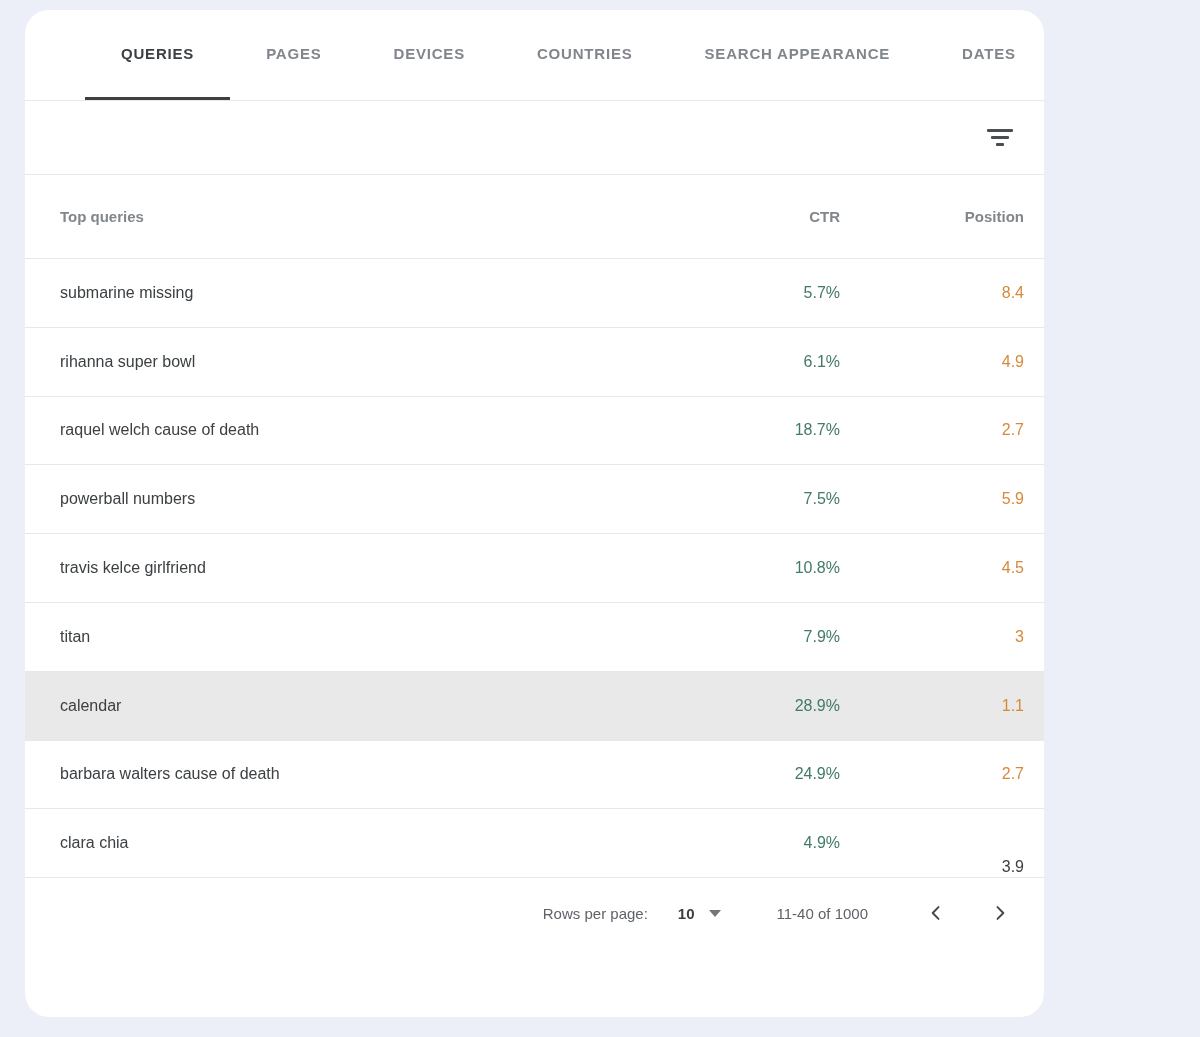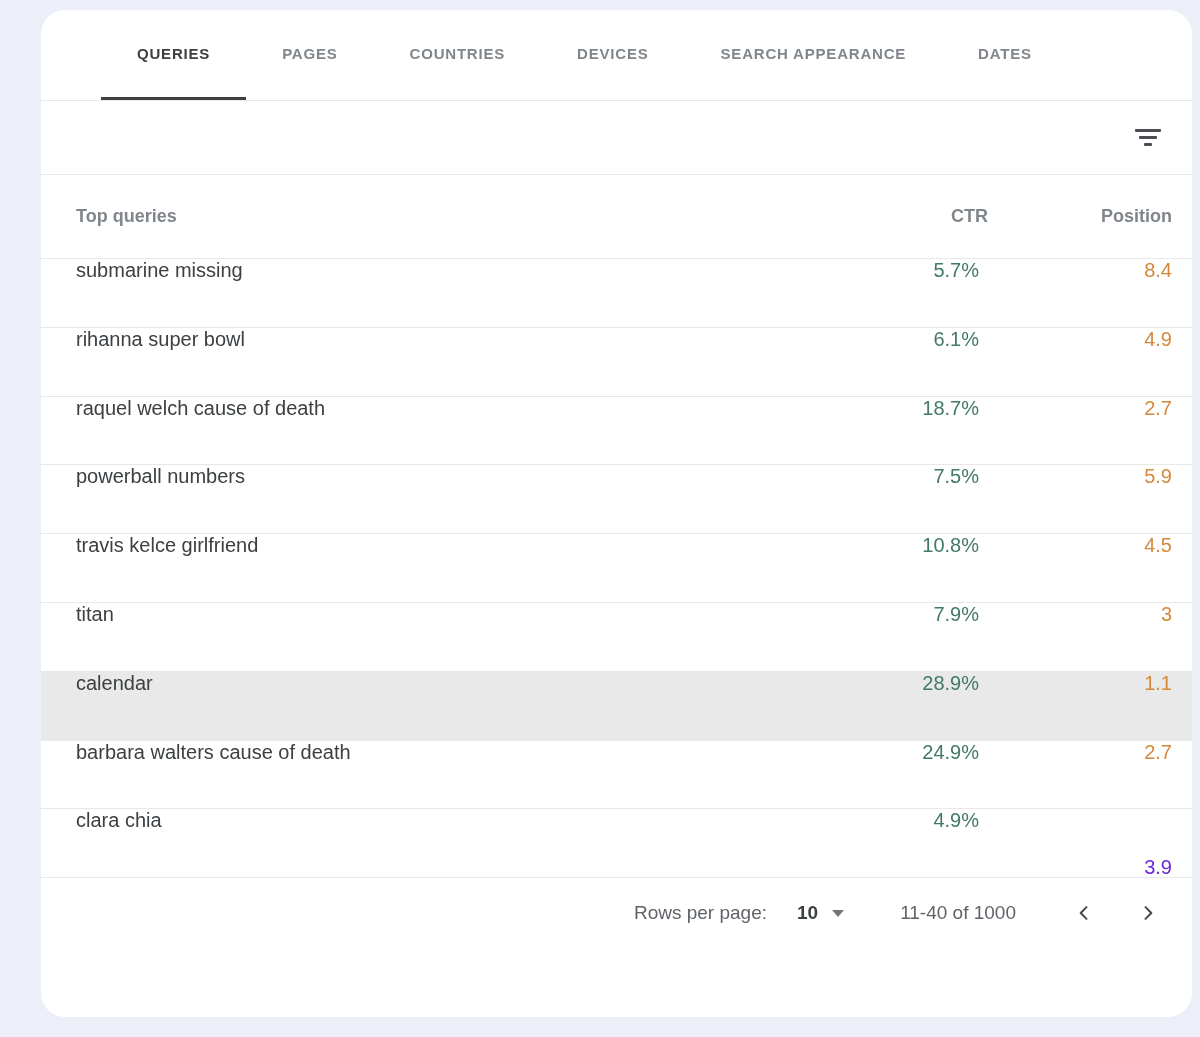--- a/index.html
+++ b/index.html
@@ -4,22 +4,22 @@
 <style>
   * { margin: 0; padding: 0; box-sizing: border-box; }
   html, body {
     width: 1200px; height: 1037px;
     background: #edeff8;
     font-family: "Liberation Sans", "DejaVu Sans", sans-serif;
     overflow: hidden;
   }
   .card {
     position: absolute;
-    left: 41px; top: 10px;
-    width: 1151px; height: 1007px;
+    left: 25px; top: 10px;
+    width: 1019px; height: 1007px;
     background: #ffffff;
     border-radius: 24px;
     overflow: hidden;
   }
   
   .tab-bar {
     height: 91px;
     display: flex;
     align-items: stretch;
     padding-left: 60px;
@@ -64,48 +64,48 @@
   .filter-btn span { display: block; background: #4a4d51; height: 3px; border-radius: 1px; }
   .filter-btn span:nth-child(1) { width: 26px; }
   .filter-btn span:nth-child(2) { width: 18px; }
   .filter-btn span:nth-child(3) { width: 8px; }
   
   .thead {
     height: 83px;
     display: flex;
     align-items: center;
     padding: 0 20px 0 35px;
-    font-size: 18px;
+    font-size: 15px;
     font-weight: 700;
     color: #80868b;
   }
   .col-query { flex: 1; text-align: left; }
   .col-ctr   { width: 100px; text-align: right; }
   .col-pos   { width: 184px; text-align: right; }
   .row {
     height: 68.8px;
     display: flex;
+    align-items: center;
     padding: 0 20px 0 35px;
     border-top: 1px solid #e8e8e8;
-    font-size: 20px;
-    cursor: pointer;
-    gap: 9px;
+    font-size: 16px;
+    cursor: pointer;
   }
   .row.highlighted { background: #e9e9e9; }
   .cell-query { flex: 1; color: #3c4043; }
   .cell-ctr   { width: 100px; text-align: right; }
   .cell-pos   { width: 184px; text-align: right; }
   
   .tfoot {
     height: 71px;
     display: flex;
     align-items: center;
     justify-content: flex-end;
     border-top: 1px solid #e8e8e8;
-    font-size: 19px;
+    font-size: 15px;
     color: #5f6368;
     padding-right: 24px;
   }
   .rpp-label { margin-right: 30px; }
   .rpp-select {
     display: flex;
     align-items: center;
     gap: 14px;
     cursor: pointer;
     margin-right: 56px;
@@ -130,22 +130,22 @@
   .pager-btn + .pager-btn { margin-left: 24px; }
 </style>
 </head>
 <body>
 
 <div class="card">
 
   <div class="tab-bar">
       <div class="tab active">QUERIES</div>
       <div class="tab">PAGES</div>
+      <div class="tab">DEVICES</div>
       <div class="tab">COUNTRIES</div>
-      <div class="tab">DEVICES</div>
       <div class="tab">SEARCH APPEARANCE</div>
       <div class="tab">DATES</div>
     </div>
 
   <div class="filter-row">
     <div class="filter-btn">
       <span></span>
       <span></span>
       <span></span>
     </div>
@@ -194,21 +194,21 @@
         <div class="cell-pos" style="color: rgb(213, 137, 59);">1.1</div>
       </div>
       <div class="row">
         <div class="cell-query">barbara walters cause of death</div>
         <div class="cell-ctr" style="color: rgb(67, 121, 106);">24.9%</div>
         <div class="cell-pos" style="color: rgb(213, 137, 59);">2.7</div>
       </div>
       <div class="row">
         <div class="cell-query">clara chia</div>
         <div class="cell-ctr" style="color: rgb(67, 121, 106);">4.9%</div>
-        <div class="cell-pos" style="color: #6d28d9; margin-top: 47px;">3.9</div>
+        <div class="cell-pos" style="color: #404040; margin-top: 47px;">3.9</div>
       </div>
     </div>
 
   <div class="tfoot">
     <span class="rpp-label">Rows per page:</span>
     <span class="rpp-select">
       <span class="rpp-value">10</span>
       <span class="dropdown-triangle"></span>
     </span>
     <span class="range-label">11-40 of 1000</span>

